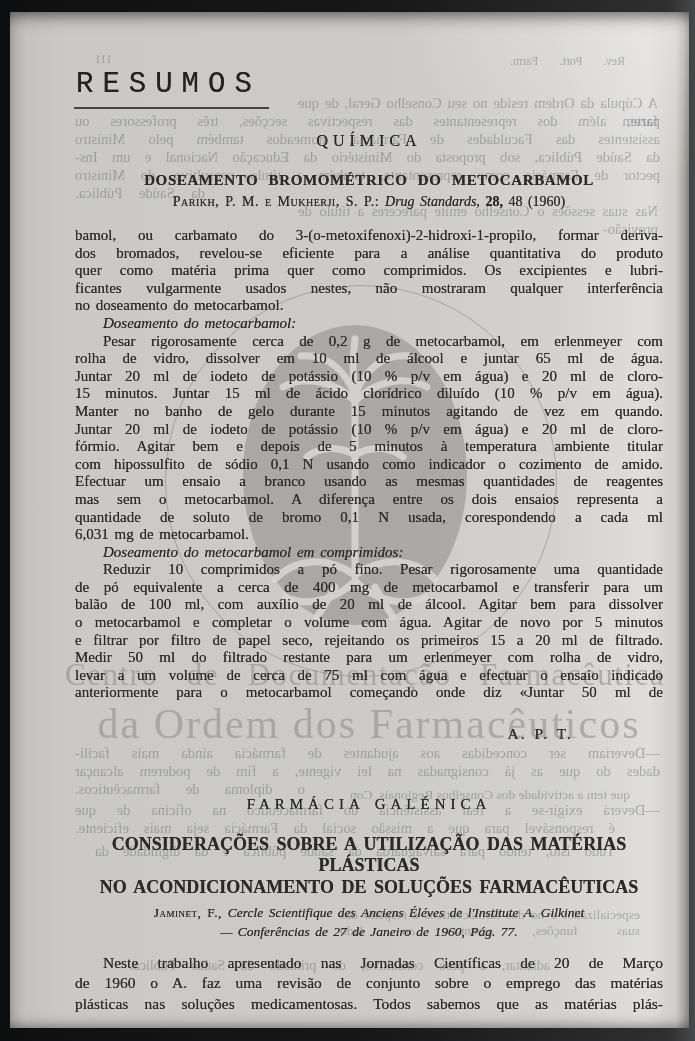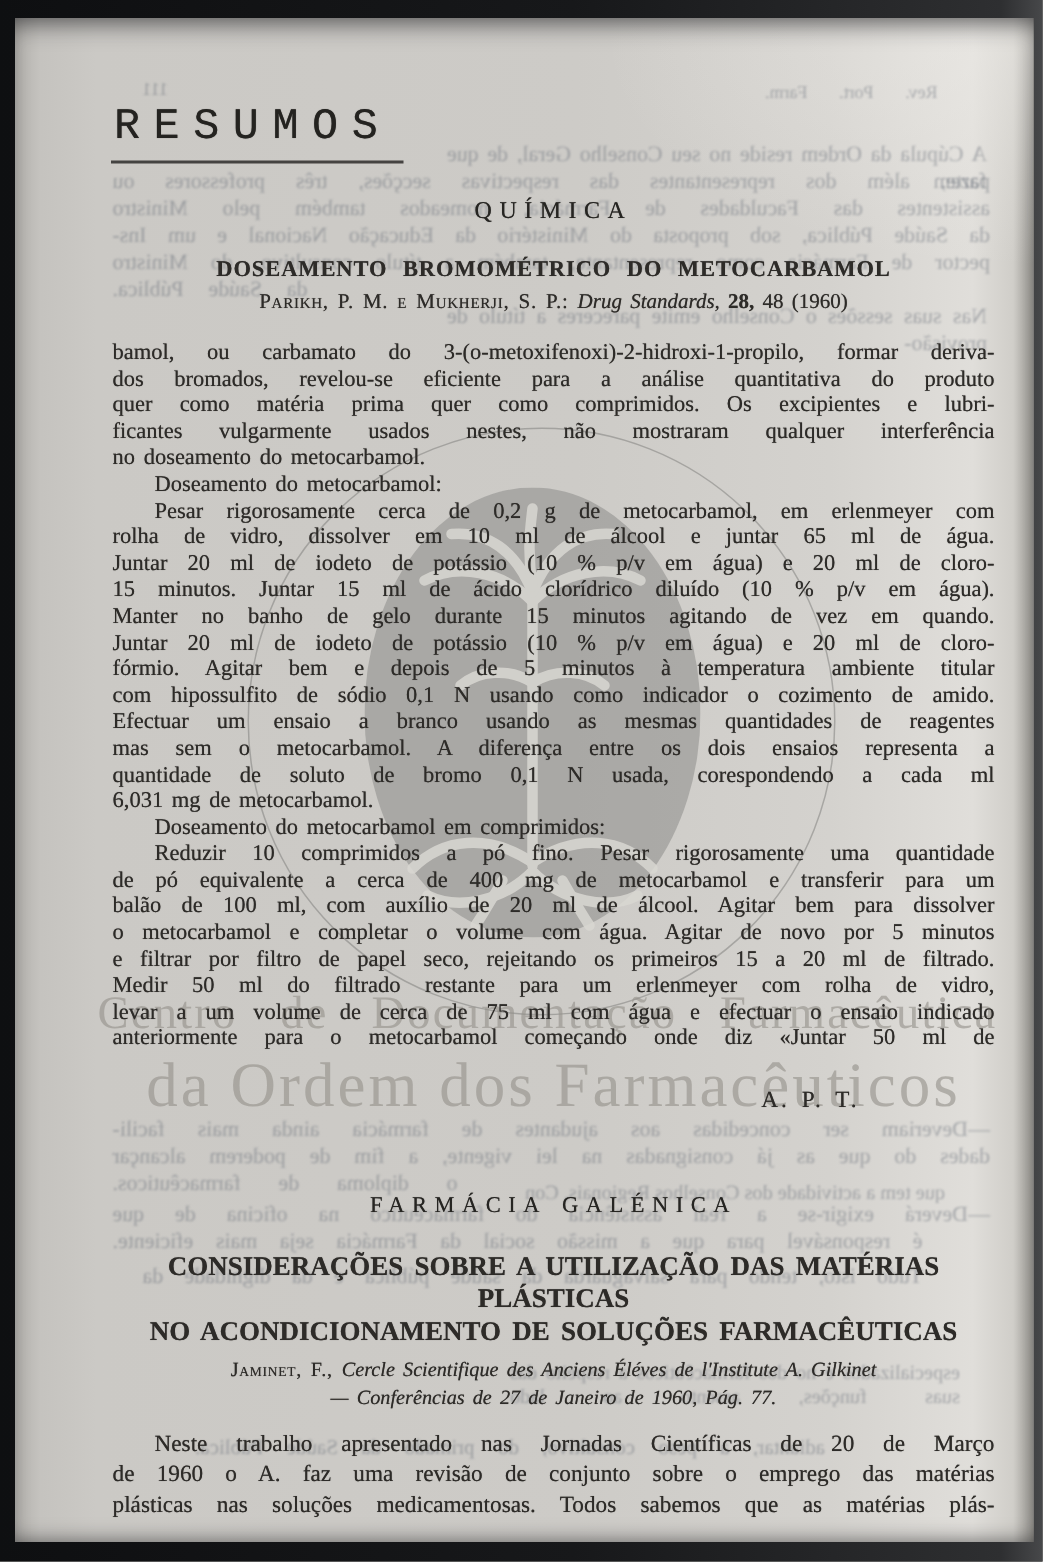--- a/index.html
+++ b/index.html
@@ -59,21 +59,21 @@
   .sc{font-variant:small-caps;letter-spacing:.5px;}
   .it{font-style:italic;}
   .b{font-weight:bold;}
   #col{
     position:absolute;left:65px;top:215px;width:588px;
     font-size:15px;line-height:17.6px;word-spacing:2px;
   }
   .jl{text-align:justify;text-align-last:justify;}
   .jl.last{text-align-last:left;}
   .jl.first{text-indent:28px;}
-  .subhead{padding-left:28px;}
+  .subhead{font-style:italic;padding-left:28px;}
   #sig{margin-top:23px;text-align:right;padding-right:90px;letter-spacing:2px;font-size:15.5px;}
   #fg-head{margin-top:46px;text-align:center;font-size:15px;letter-spacing:5px;line-height:30px;color:#262522;}
   #g-title{margin-top:15px;text-align:center;font-weight:bold;font-size:18px;line-height:21.5px;word-spacing:3px;}
   #g-cite{margin-top:5px;text-align:center;font-size:13.5px;line-height:19px;word-spacing:2px;}
   #g-p{margin-top:12px;font-size:15.5px;line-height:20.3px;}
 </style>
 </head>
 <body>
 
 <div class="photo">

